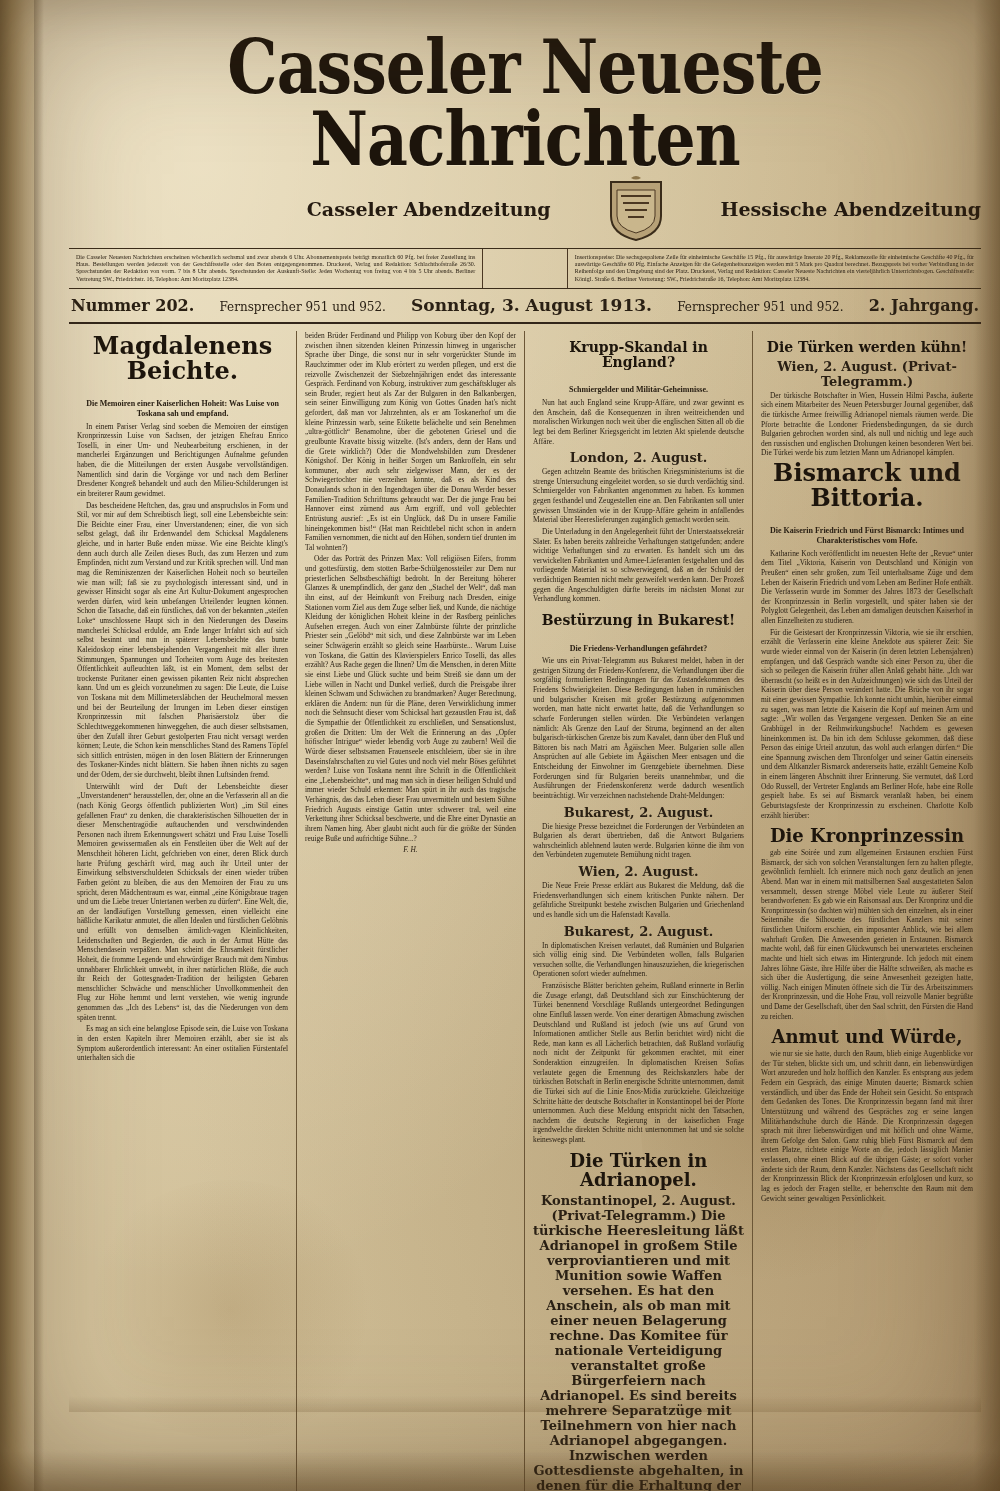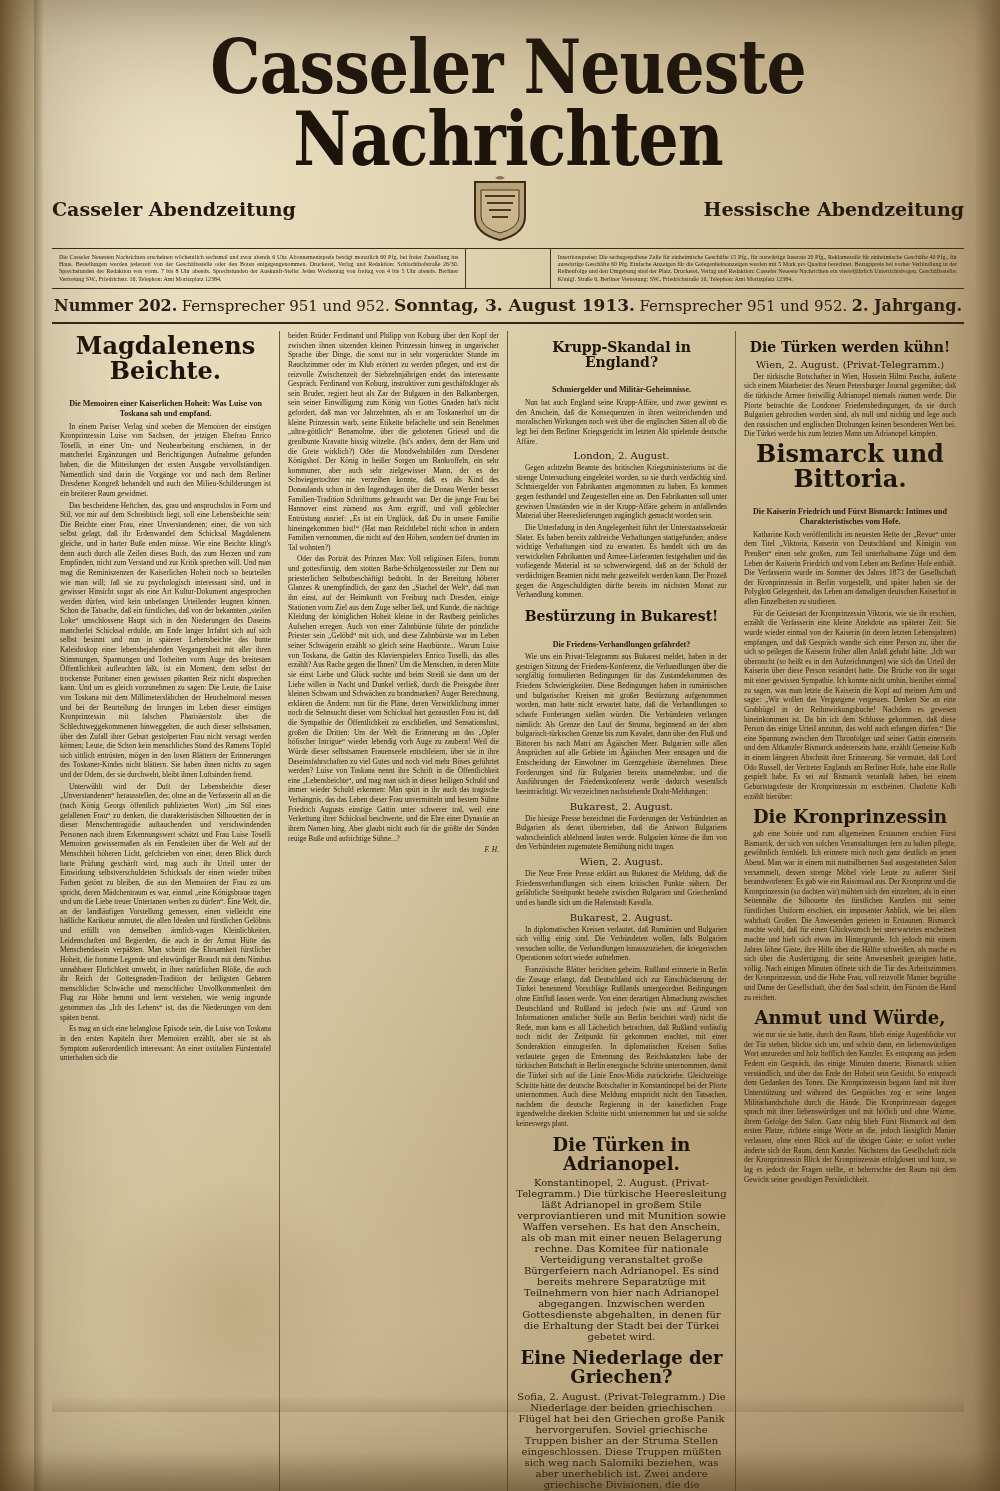--- a/index.html
+++ b/index.html
@@ -33,40 +33,40 @@
   }
   .edge-right{
     position:absolute;right:0;top:0;width:26px;height:100%;
     background:linear-gradient(270deg,rgba(90,65,30,.45),rgba(90,65,30,0));
   }
   .edge-bottom{
     position:absolute;left:0;bottom:0;height:40px;width:100%;
     background:linear-gradient(0deg,rgba(90,65,30,.40),rgba(90,65,30,0));
   }
   .sheet{
-    position:absolute;left:52px;top:26px;width:912px;height:1430px;
+    position:absolute;left:69px;top:26px;width:912px;height:1430px;
     color:#2a2014;
   }
   
   .masthead{text-align:center;}
   .paper-title{
     font-family:"DejaVu Serif", serif;
     font-weight:bold;
     font-size:62px;
     line-height:.95;
     letter-spacing:-1px;
     color:#1d150c;
     transform:scaleY(1.22) scaleX(1.02);
     transform-origin:center top;
     margin:6px 0 0 0;
     text-shadow:0 1px 0 rgba(255,250,230,.35);
     font-style:normal;
   }
   .subtitles{
-    display:flex;justify-content:space-between;align-items:center;gap:54px;
+    display:flex;justify-content:flex-end;align-items:center;gap:54px;
     margin-top:26px;
     font-family:"DejaVu Serif", serif;
     font-weight:bold;font-size:19px;color:#241a10;
   }
   .crest{
     width:62px;height:66px;position:relative;display:inline-block;
   }
   .crest svg{display:block}
   
   .notices{
@@ -83,21 +83,21 @@
   .notice.mid{width:8%;}
   .notice.right{width:46%;border-left:1px solid #4a3722;}
   
   .issueline{
     display:flex;align-items:baseline;justify-content:space-between;
     border-bottom:2.5px solid #32261a;
     padding:6px 2px 7px 2px;
     font-family:"DejaVu Serif", serif;
   }
   .issueline .big{font-size:16px;font-weight:bold;}
-  .issueline .mid{font-size:15px;}
+  .issueline .mid{font-size:12px;}
   .issueline .date{font-size:17px;font-weight:bold;}
   
   .columns{
     display:flex;margin-top:7px;height:1185px;
   }
   .col{
     width:25%;
     padding:0 8px;
     box-sizing:border-box;
     border-right:1px solid #6b5636;
@@ -122,24 +122,24 @@
     font-size:7.4px;
     line-height:1.30;
     text-align:justify;
     margin:0 0 2px 0;
     text-indent:9px;
     -webkit-hyphens:auto;hyphens:auto;
     color:#2a2014;
   }
   p.body.nf{text-indent:0;}
   .dateline{
-    font-size:10px;font-weight:normal;text-align:center;margin:4px 0 2px;
-    font-family:"DejaVu Serif", serif;
-  }
-  .sig{font-size:7.4px;text-align:right;font-style:italic;margin-top:2px;}
+    font-size:13px;font-weight:bold;text-align:center;margin:4px 0 2px;
+    font-family:"DejaVu Serif", serif;
+  }
+  .sig{font-size:7.4px;text-align:center;font-style:italic;margin-top:2px;}
   
   .fold{
     position:absolute;left:0;right:0;bottom:44px;height:16px;
     background:linear-gradient(0deg,rgba(90,65,30,.18),rgba(90,65,30,0));
   }
   .stain{
     position:absolute;border-radius:50%;
     background:radial-gradient(circle,rgba(120,85,35,.18),rgba(120,85,35,0) 70%);
     pointer-events:none;
   }

